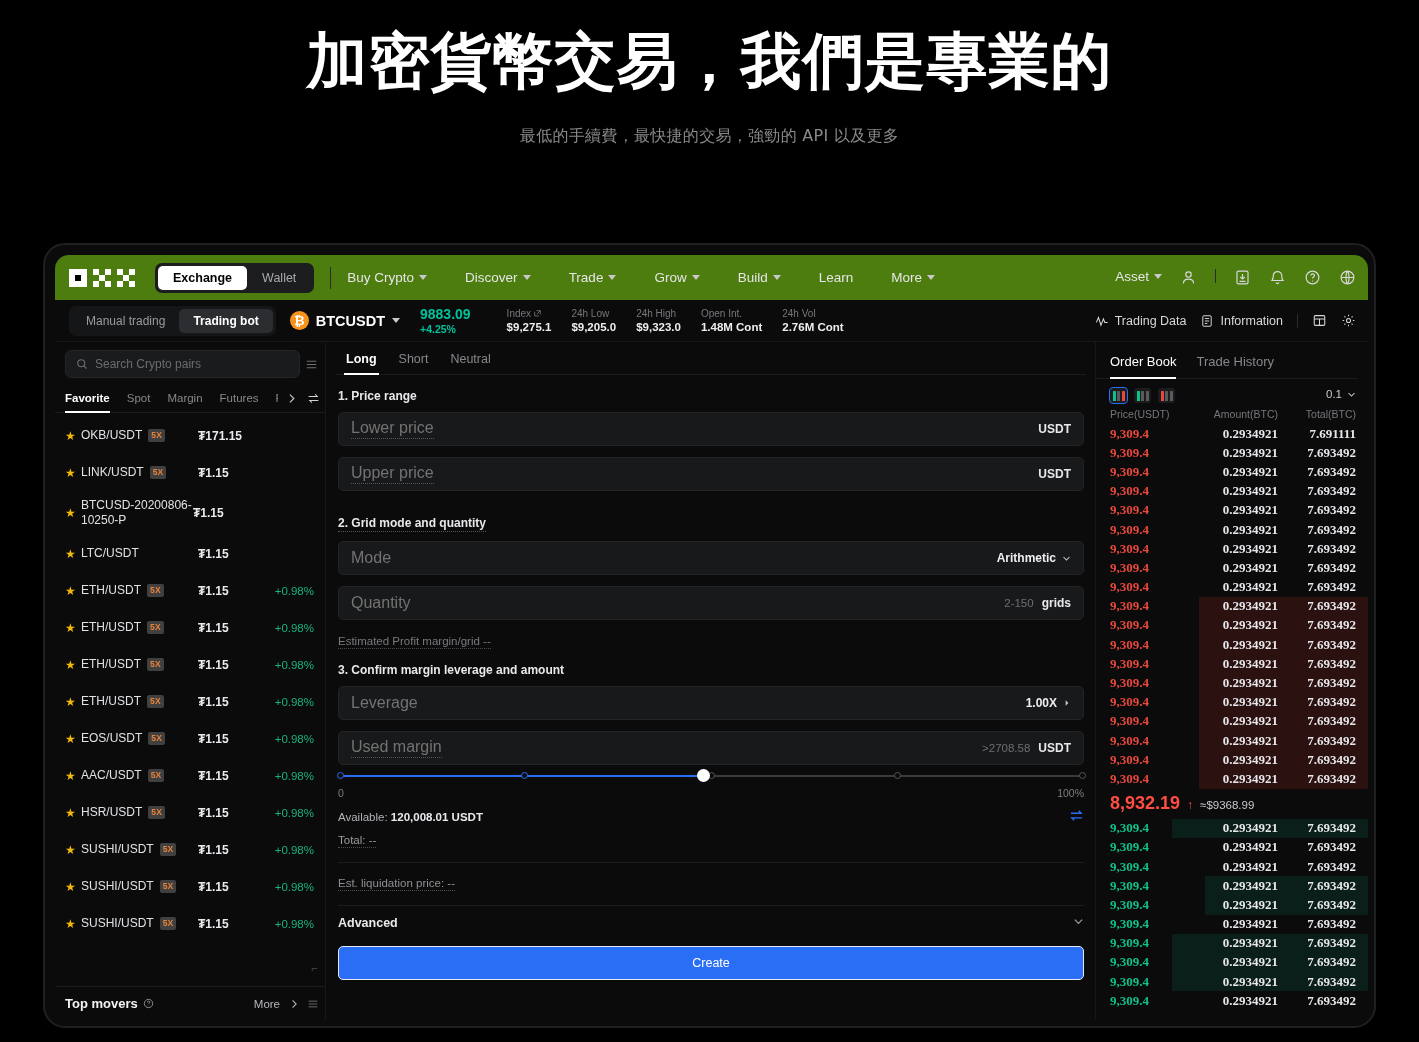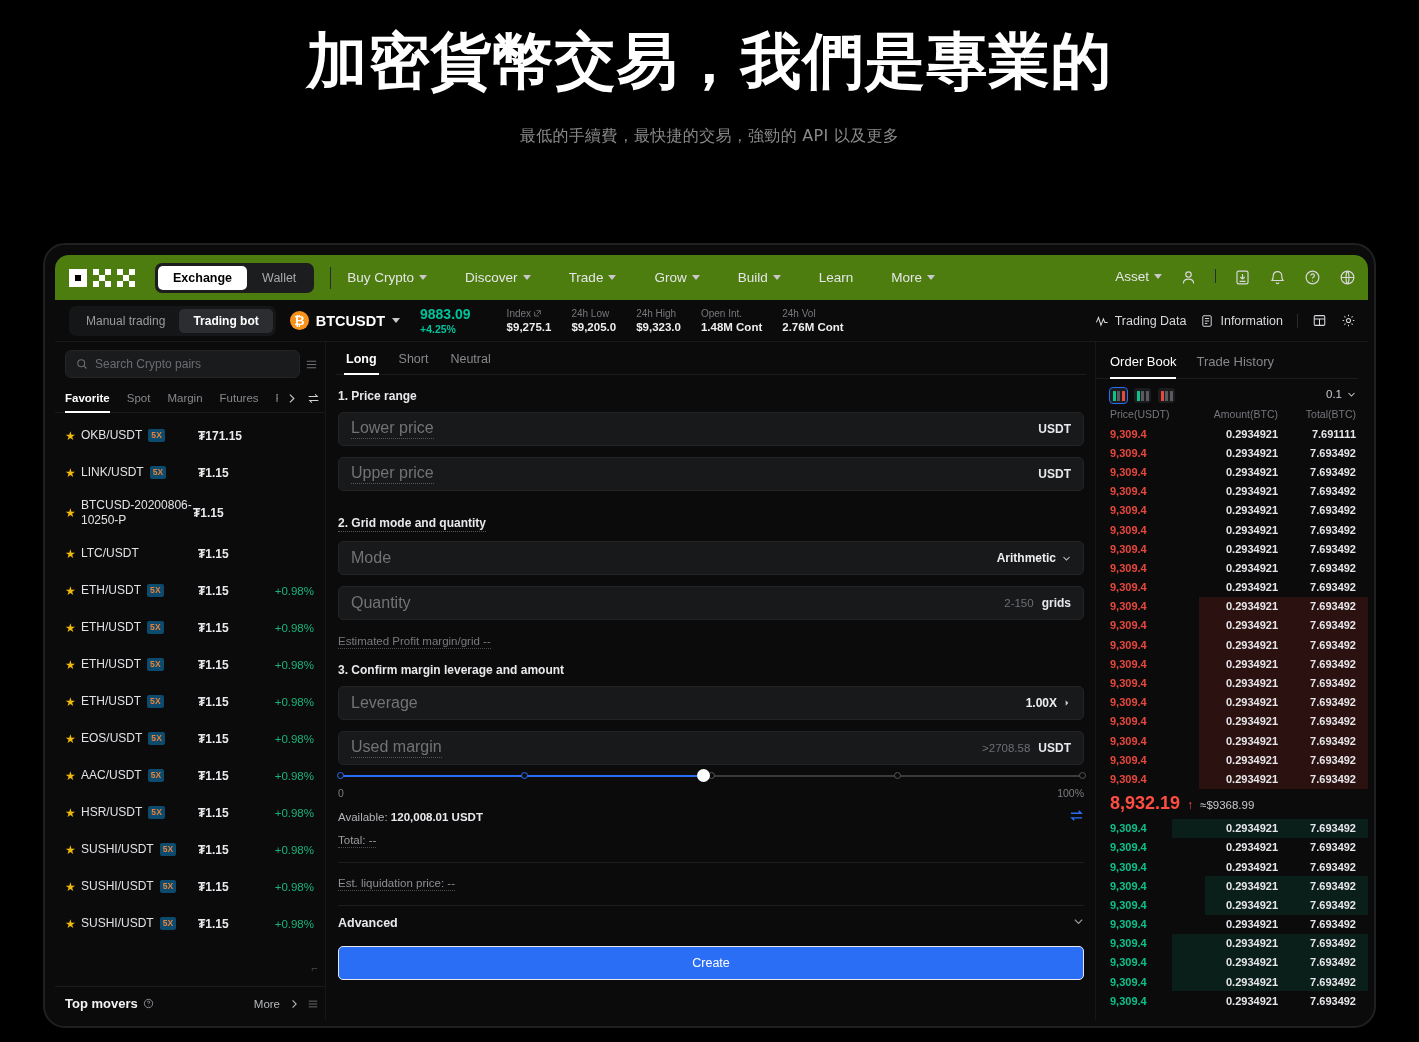--- a/index.html
+++ b/index.html
@@ -114,21 +114,21 @@
   .tab.active::after { content:''; position:absolute; left:0; right:0; bottom:0;
                        height:2px; background:#fff; }
   .tab.clipped { overflow: hidden; width: 5px; margin-right: 8px; }
   .tabs-right { margin-left: auto; display: flex; align-items: center; gap: 10px; }
 
   .pair-list { padding-top: 4px; height: 565px; overflow: hidden; position: relative; }
   .prow { display: flex; align-items: center; height: 37px; padding: 0 12px 0 10px; cursor: pointer; }
   .star { color: #f0b90b; font-size: 12px; width: 16px; }
   .pname { color: #e2e2e6; font-size: 12px; flex: 1; display: flex; align-items: center;
            gap: 6px; line-height: 1.25; }
-  .lev-badge { background: #0c4a6e; color: #e8833a; font-size: 8.5px; font-weight: 700;
+  .lev-badge { background: #404040; color: #e8833a; font-size: 8.5px; font-weight: 700;
                padding: 1px 3px; border-radius: 2px; letter-spacing: .2px; }
   .pprice { color: #eaeaee; font-size: 12px; font-weight: 700; width: 66px; text-align: left; }
   .pchg { color: #19b37a; font-size: 11.5px; width: 50px; text-align: right; }
 
   .resize-corner { position: absolute; right: 8px; bottom: 4px; color: #4a4b4f; font-size: 11px; }
   .topmovers {
     position: absolute; left: 0; right: 0; bottom: 0; height: 34px;
     border-top: 1px solid #1a1b1d; display: flex; align-items: center;
     padding: 0 8px 0 10px; background: #0b0b0c;
   }
@@ -202,22 +202,22 @@
              display: flex; align-items: center; justify-content: center; gap: 1.5px;
              background: #1b1c1e; cursor: pointer; padding: 2px; }
   .dep-btn.sel { outline: 1.3px solid #2b6ef6; }
   .bar { width: 3px; border-radius: .5px; }
   .ob-group { margin-left: auto; display: flex; align-items: center; gap: 5px;
               color: #c9cace; font-size: 11.5px; cursor: pointer; }
   .ob-head { display: flex; padding: 0 12px 0 14px; color: #76777c; font-size: 10.5px; margin-bottom: 4px; }
   .ob-head .c1 { flex: 1; }
   .ob-head .c2 { width: 92px; text-align: right; }
   .ob-head .c3 { width: 78px; text-align: right; }
-  .ob-row { display: flex; padding: 0 12px 0 14px; font-size: 11px; height: 19.2px;
-            align-items: center; position: relative; cursor: pointer; }
+  .ob-row { display: flex; padding: 0 12px 0 14px; font-size: 13px; height: 19.2px;
+            align-items: center; position: relative; cursor: pointer; font-family: Liberation Serif, serif; }
   .ob-row .depth { position: absolute; right: 0; top: 0; bottom: 0; }
   .ob-row .c1 { flex: 1; z-index: 1; font-weight: 600; }
   .ob-row .c2 { width: 92px; text-align: right; color: #e7e7eb; z-index: 1; font-weight: 600; }
   .ob-row .c3 { width: 78px; text-align: right; color: #e7e7eb; z-index: 1; font-weight: 600; }
   .ask .c1 { color: #e8483d; }
   .bid .c1 { color: #0ec08a; }
   .mid-row { display: flex; align-items: baseline; gap: 7px; padding: 4px 12px 5px 14px; }
   .mid-price { color: #ff4d42; font-size: 18px; font-weight: 700; }
   .mid-arrow { color: #ff4d42; font-size: 12px; }
   .mid-approx { color: #c6c7cb; font-size: 11.5px; }

